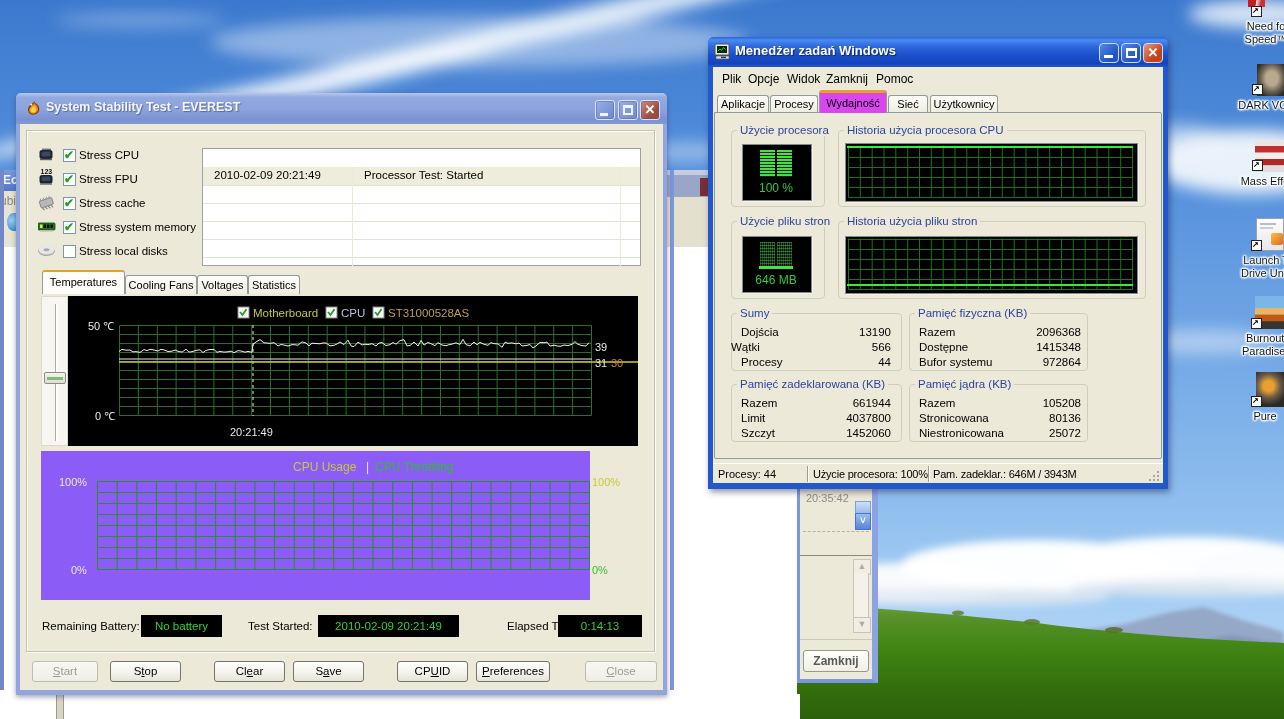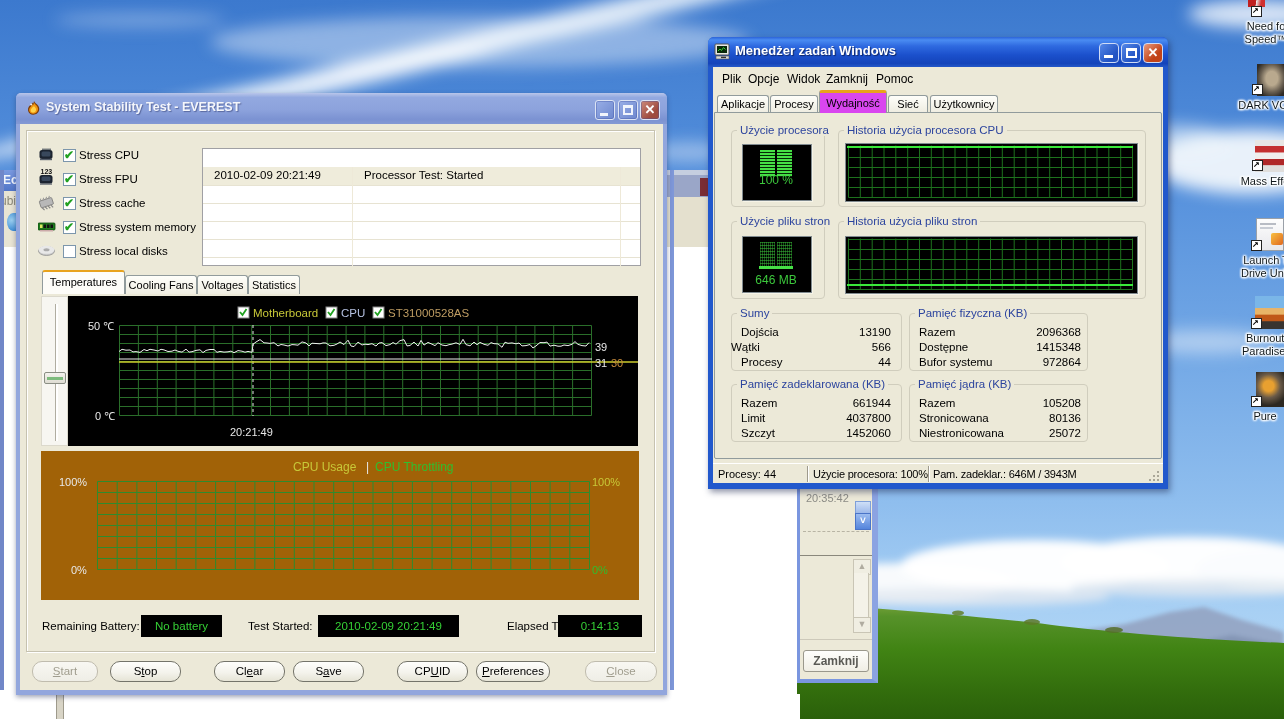--- a/index.html
+++ b/index.html
@@ -138,21 +138,21 @@
 <div class="ab" style="left:1255px;top:296px;width:29px;height:33px;background:linear-gradient(180deg,#7ab6e8 0 35%,#e8b468 38% 55%,#c05818 58% 75%,#383430 78%);"></div>
 <div class="sc" style="left:1251px;top:318px;"></div>
 <div class="ilbl" style="left:1242px;top:332px;width:50px;">Burnout(<br>Paradise T</div>
 
 <div class="ab" style="left:1256px;top:372px;width:28px;height:35px;background:radial-gradient(circle at 45% 40%,#e8a030 0 20%,#6a5a48 45%,#2c2822 75%);"></div>
 <div class="sc" style="left:1251px;top:396px;"></div>
 <div class="ilbl" style="left:1245px;top:410px;width:40px;">Pure</div>
 
 <style>
 .ebtn{position:absolute;top:7px;width:20px;height:20px;border-radius:3px;border:1px solid #dce4f4;box-sizing:border-box;box-shadow:inset 0 0 0 1px rgba(60,80,160,.35);}
-.xbtn{position:absolute;font-size:11.5px;white-space:nowrap;text-align:center;line-height:19px;height:21px;border:1px solid #74746a;border-radius:10px;background:linear-gradient(180deg,#fefefc,#f4f3ec 55%,#e6e4d6);box-sizing:border-box;color:#000;}
+.xbtn{position:absolute;font-size:11.5px;white-space:nowrap;text-align:center;line-height:19px;height:21px;border:1px solid #74746a;border-radius:3px;background:linear-gradient(180deg,#fefefc,#f4f3ec 55%,#e6e4d6);box-sizing:border-box;color:#000;}
 .xbtn.dis{border-color:#c0bcae;color:#a09d8e;background:linear-gradient(180deg,#f8f7f2,#efeee6);}
 .cbx{position:absolute;width:13px;height:13px;background:#fff;border:1px solid #7c96ac;box-sizing:border-box;}
 .ck{position:absolute;left:0px;top:-2px;color:#21a121;font-size:12px;font-weight:bold;}
 .tabx{position:absolute;box-sizing:border-box;border:1px solid #919b9c;border-bottom:none;border-radius:3px 3px 0 0;font-size:11px;text-align:center;background:linear-gradient(180deg,#fefefa,#f0eee2);}
 .blk{position:absolute;background:#000;color:#35d035;font-size:11.5px;text-align:center;}
 </style>
 <div class="ab" style="left:16px;top:93px;width:651px;height:602px;background:#92a6dd;border-radius:5px 5px 0 0;box-shadow:0 2px 5px rgba(40,50,90,.45);">
 
  <div class="ab" style="left:0;top:0;width:651px;height:31px;border-radius:5px 5px 0 0;background:linear-gradient(180deg,#b9c6ea 0%,#93a9e0 14%,#8ca2dc 55%,#7b92d2 85%,#8499d4 100%);">
   <svg class="ab" style="left:9px;top:7px" width="18" height="17" viewBox="0 0 18 17">
@@ -275,21 +275,21 @@
 
     <polyline id="mbline" points="51,63 524,63" fill="none" stroke="#ececec" stroke-width="1"></polyline>
     <polyline id="stline" points="51,66 570,66" fill="none" stroke="#cdcd2c" stroke-width="1.3"></polyline>
     <polyline id="cpuline" points="51,55.5 54,53.3 58,54.2 62,54.0 65,55.9 68,55.6 72,56.4 76,53.5 79,54.7 82,53.3 86,54.0 90,55.0 93,53.3 96,53.9 100,55.5 104,55.2 107,54.0 110,55.3 114,56.1 118,53.2 121,56.1 124,55.7 128,54.4 132,53.8 135,56.6 138,54.4 142,53.5 146,53.5 149,56.3 152,55.4 156,56.1 160,55.8 163,55.1 166,56.7 170,54.6 174,55.2 177,56.2 180,55.4 184,56.3 185,48.3 188,46.0 192,43.6 196,46.8 199,47.0 202,47.4 206,46.7 210,49.9 213,48.5 216,49.0 220,50.0 224,48.6 227,48.8 230,49.2 234,45.9 238,47.0 241,49.9 244,47.2 248,47.5 252,47.8 255,46.9 258,47.0 262,49.8 266,49.3 269,48.0 272,46.0 276,48.6 280,44.2 283,50.0 286,50.6 290,46.1 294,49.0 297,48.2 300,48.6 304,47.7 308,50.0 311,47.0 314,46.6 318,49.6 322,48.6 325,46.5 328,48.2 332,44.6 336,43.7 339,49.9 342,49.5 346,46.1 350,50.0 353,44.4 356,49.1 360,46.4 364,48.2 367,49.6 370,46.7 374,49.0 378,49.7 381,48.7 384,48.1 388,46.8 392,48.4 395,43.3 398,48.6 402,49.8 406,46.1 409,48.7 412,46.4 416,48.3 420,49.3 423,46.6 426,47.7 430,47.9 434,51.3 437,46.2 440,47.3 444,46.9 448,47.8 451,47.0 454,49.9 458,49.6 462,48.5 465,52.0 468,49.9 472,46.5 476,46.7 479,46.1 482,50.1 486,49.2 490,50.2 493,50.2 496,49.0 500,49.6 504,48.3 507,45.6 510,48.4 514,49.6 518,50.0 521,46.6" fill="none" stroke="#f0f0f0" stroke-width="1"></polyline>
     <text x="527" y="55" font-size="11" fill="#e8e8e8">39</text>
     <text x="527" y="71" font-size="11" fill="#e8e8e8">31</text>
     <text x="543" y="71" font-size="11" fill="#c88c3c">30</text>
    </svg>
   </div>
 
-  <div class="ab" style="left:21px;top:327px;width:598px;height:149px;background:#a16207;">
+  <div class="ab" style="left:21px;top:327px;width:549px;height:149px;background:#8b5cf6;">
 
    <svg class="ab" style="left:0;top:0" width="598" height="149" viewBox="0 0 598 149">
     <path d="M56.5 30.5V118.5M76.2 30.5V118.5M95.9 30.5V118.5M115.5 30.5V118.5M135.2 30.5V118.5M154.9 30.5V118.5M174.6 30.5V118.5M194.3 30.5V118.5M213.9 30.5V118.5M233.6 30.5V118.5M253.3 30.5V118.5M273.0 30.5V118.5M292.7 30.5V118.5M312.3 30.5V118.5M332.0 30.5V118.5M351.7 30.5V118.5M371.4 30.5V118.5M391.1 30.5V118.5M410.7 30.5V118.5M430.4 30.5V118.5M450.1 30.5V118.5M469.8 30.5V118.5M489.5 30.5V118.5M509.1 30.5V118.5M528.8 30.5V118.5M548.5 30.5V118.5M56.5 30.5H548.5M56.5 41.5H548.5M56.5 52.5H548.5M56.5 63.5H548.5M56.5 74.5H548.5M56.5 85.5H548.5M56.5 96.5H548.5M56.5 107.5H548.5M56.5 118.5H548.5" stroke="#2e8b2e" stroke-width="1" fill="none"></path>
     <text x="252" y="20" font-size="12" fill="#c8c838">CPU Usage</text>
     <text x="325" y="20" font-size="12" fill="#e8e8e8">|</text>
     <text x="334" y="20" font-size="12" fill="#2fbf2f">CPU Throttling</text>
     <text x="18" y="35" font-size="11" fill="#e8e8e8">100%</text>
     <text x="30" y="123" font-size="11" fill="#e8e8e8">0%</text>
     <text x="551" y="35" font-size="11" fill="#c8c838">100%</text>
     <text x="551" y="123" font-size="11" fill="#2fbf2f">0%</text>
@@ -356,21 +356,21 @@
   <div class="tmtab" style="left:175px;top:28px;width:40px;height:18px;line-height:17px;">Sieć</div>
   <div class="tmtab" style="left:217px;top:28px;width:68px;height:18px;line-height:17px;">Użytkownicy</div>
 
   <div class="ab" style="left:1px;top:45px;width:448px;height:347px;background:#ece9d8;border:1px solid #919b9c;border-radius:0 2px 2px 2px;box-sizing:border-box;"></div>
 
   <div class="grp" style="left:18px;top:63px;width:94px;height:77px;"></div>
   <div class="glab" style="left:24px;top:57px;">Użycie procesora</div>
   <div class="scrn" style="left:29px;top:77px;width:68px;height:55px;">
    <div class="ab" style="left:17px;top:5px;width:15px;height:27px;background:repeating-linear-gradient(180deg,#46e046 0 2px,#062806 2px 3px);"></div>
    <div class="ab" style="left:34px;top:5px;width:15px;height:27px;background:repeating-linear-gradient(180deg,#46e046 0 2px,#062806 2px 3px);"></div>
-   <div class="ab" style="left:0;top:28px;width:66px;text-align:center;font-size:12px;color:#3cc83c;">100 %</div>
+   <div class="ab" style="left:0;top:36px;width:66px;text-align:center;font-size:12px;color:#3cc83c;">100 %</div>
   </div>
 
   <div class="grp" style="left:125px;top:63px;width:308px;height:77px;"></div>
   <div class="glab" style="left:131px;top:57px;">Historia użycia procesora CPU</div>
   <div class="scrn" style="left:132px;top:76px;width:291px;height:57px;">
    <svg class="ab" style="left:0;top:0" width="289" height="55" viewBox="0 0 289 55">
             <path d="M2.5 1.5V53.5M14.3 1.5V53.5M26.2 1.5V53.5M38.0 1.5V53.5M49.8 1.5V53.5M61.7 1.5V53.5M73.5 1.5V53.5M85.3 1.5V53.5M97.2 1.5V53.5M109.0 1.5V53.5M120.8 1.5V53.5M132.7 1.5V53.5M144.5 1.5V53.5M156.3 1.5V53.5M168.2 1.5V53.5M180.0 1.5V53.5M191.8 1.5V53.5M203.7 1.5V53.5M215.5 1.5V53.5M227.3 1.5V53.5M239.2 1.5V53.5M251.0 1.5V53.5M262.8 1.5V53.5M274.7 1.5V53.5M286.5 1.5V53.5M2.5 3.5H286.5M2.5 13.5H286.5M2.5 23.5H286.5M2.5 33.5H286.5M2.5 43.5H286.5M2.5 53.5H286.5" stroke="#1d721d" stroke-width="1" fill="none"></path>
             <rect x="1" y="2" width="286" height="2" fill="#3ae83a"></rect>
           </svg>
   </div>

